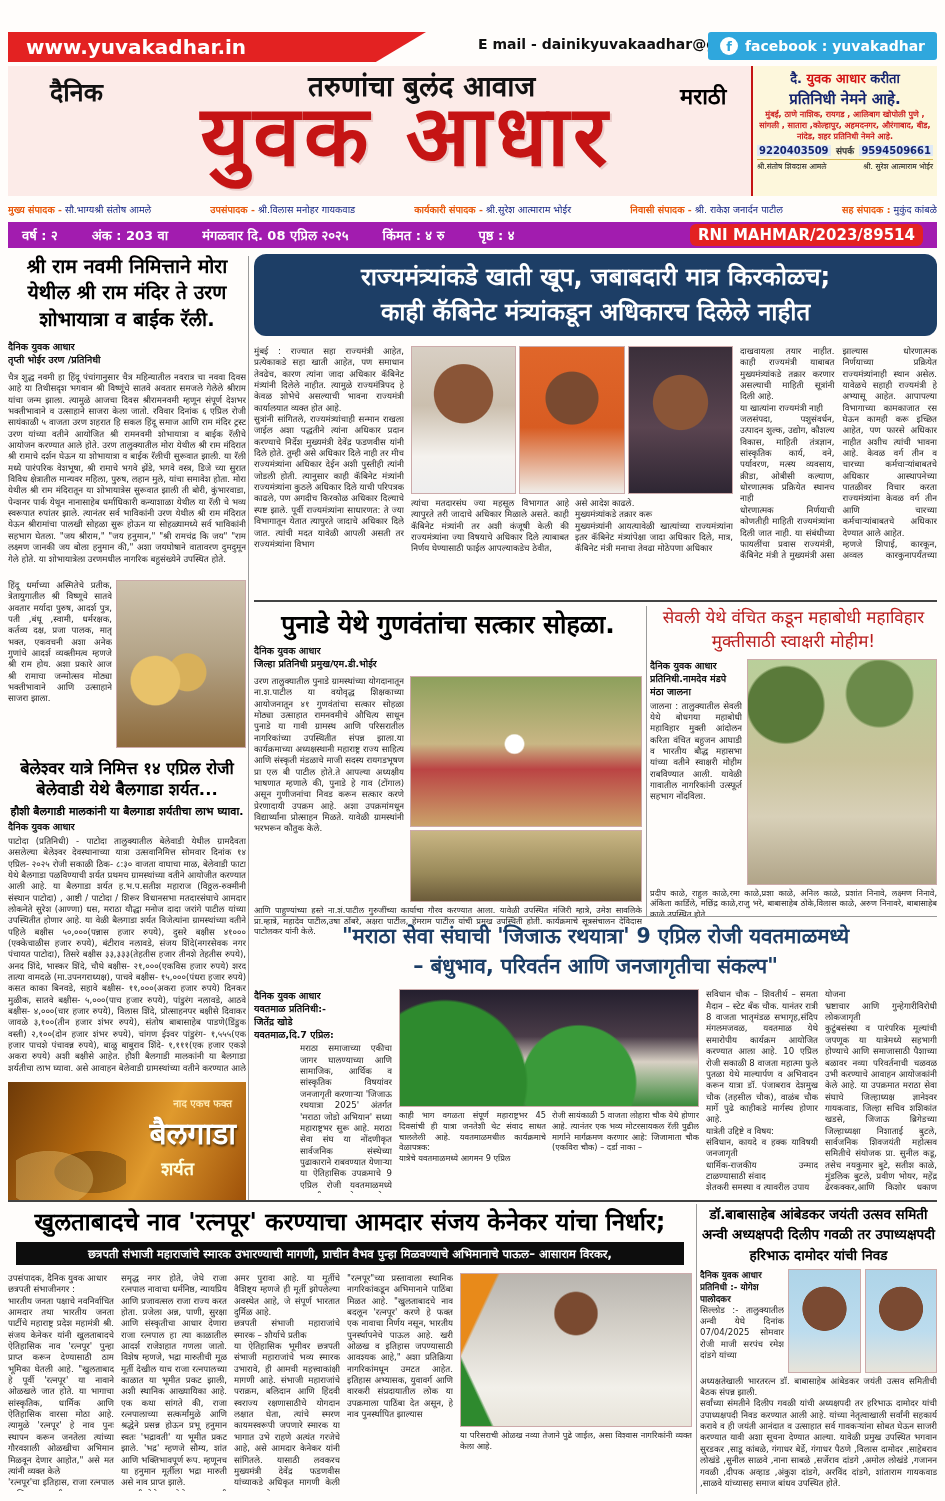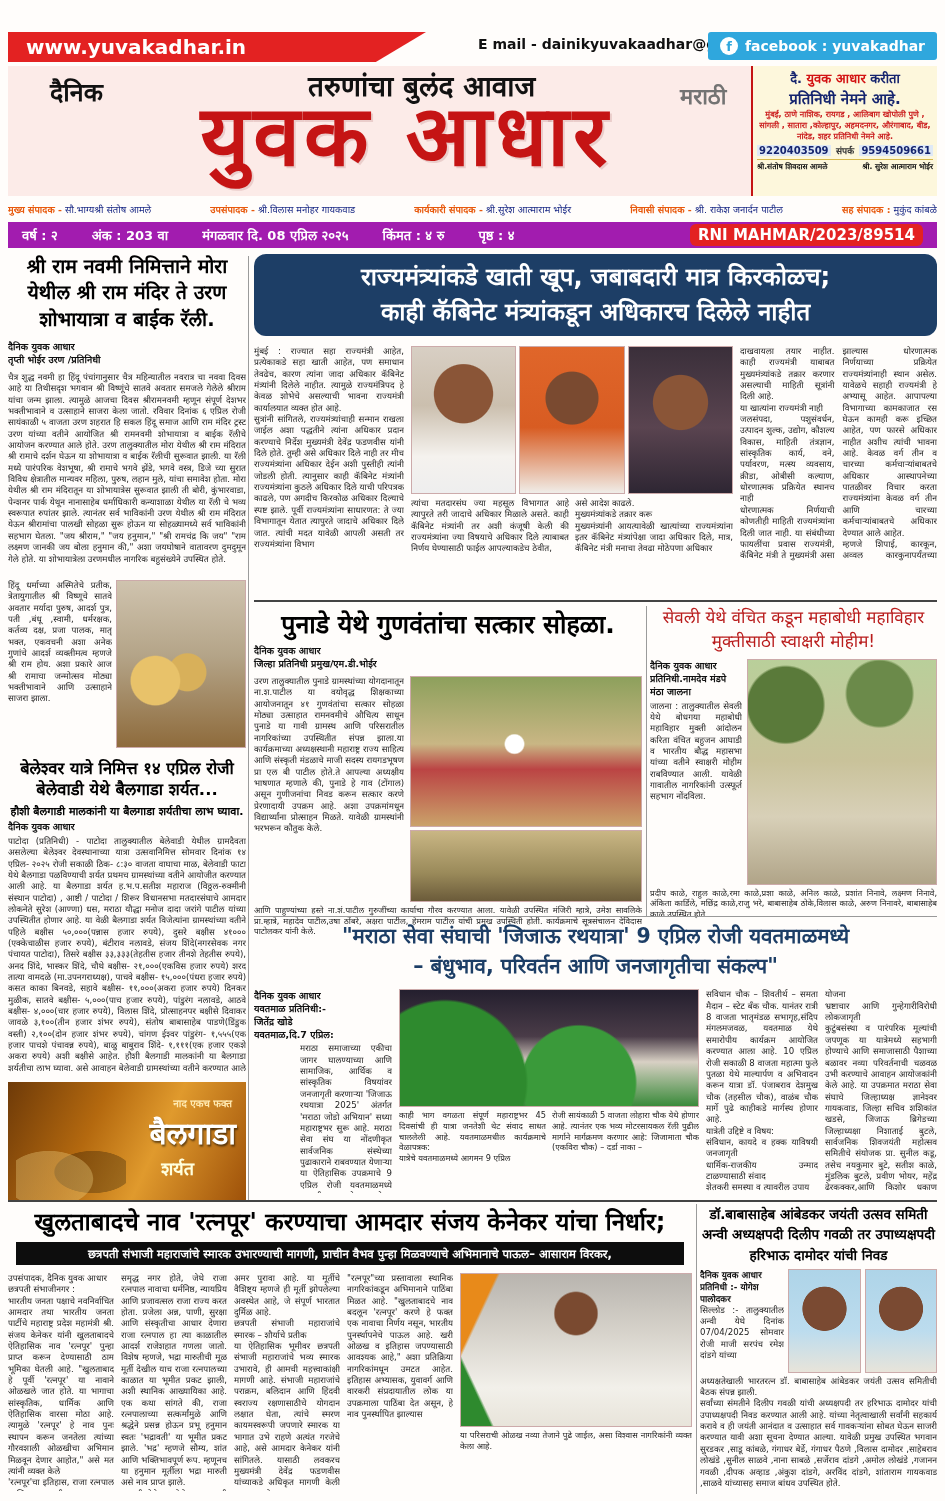--- a/index.html
+++ b/index.html
@@ -12,33 +12,33 @@
       color:#fff;font-weight:bold;font-size:20px;}
   .email{position:absolute;left:470px;top:8px;font-size:14px;font-weight:bold;color:#111;}
   .fb{position:absolute;right:0;top:4px;height:28px;background:#2fa7dd;color:#fff;font-weight:bold;
       font-size:14px;display:flex;align-items:center;gap:7px;padding:0 12px;border-radius:3px;}
   .fb-icon{display:inline-flex;width:18px;height:18px;border-radius:50%;background:#fff;color:#2fa7dd;
       align-items:center;justify-content:center;font-size:13px;font-weight:bold;}
   
   .masthead{position:absolute;top:66px;left:8px;width:929px;height:130px;background:#fcebe8;}
   .daily{position:absolute;left:42px;top:8px;font-size:25px;font-weight:bold;color:#111;}
   .slogan{position:absolute;left:300px;top:0px;font-size:28px;font-weight:900;color:#111;}
-  .lang{position:absolute;left:672px;top:14px;font-size:22px;font-weight:900;color:#737373;}
+  .lang{position:absolute;left:672px;top:14px;font-size:22px;font-weight:900;color:#000000;}
   .brand{position:absolute;left:68px;top:26px;width:660px;text-align:center;font-size:84px;line-height:1.05;
       font-weight:900;color:#c51414;letter-spacing:4px;text-shadow:2px 2px 0 #7a0c0c22;}
   .repbox{position:absolute;right:0;top:0;width:186px;height:130px;background:#fdf7dc;border-left:2px solid #c51414;
       padding:3px 4px;box-sizing:border-box;text-align:center;}
   .rep-title{font-size:13px;font-weight:900;color:#15246e;}
   .rep-title .rt-brand{color:#d31212;}
   .rep-line2{font-size:15px;font-weight:900;color:#15246e;margin-top:1px;}
   .rep-cities{font-size:8px;color:#c22;font-weight:bold;line-height:1.35;margin-top:2px;}
   .rep-phones{margin-top:2px;font-size:10px;font-weight:bold;color:#15246e;display:flex;justify-content:space-between;align-items:center;}
   .rep-phones .ph{background:#dfe9f6;padding:0 2px;}
   .rep-contact{color:#333;font-size:9px;}
-  .rep-names{margin-top:2px;font-size:7.5px;font-weight:bold;color:#111;display:flex;justify-content:space-between;gap:3px;border-top:1px solid #d7b94a;padding-top:1px;}
+  .rep-names{margin-top:2px;font-size:7.5px;font-weight:normal;color:#111;display:flex;justify-content:space-between;gap:3px;border-top:1px solid #d7b94a;padding-top:1px;}
   
   .editors{position:absolute;top:198px;left:8px;width:929px;height:22px;display:flex;justify-content:space-between;
       align-items:center;font-size:9.5px;white-space:nowrap;overflow:hidden;}
   .ed .role{color:#e8590c;font-weight:bold;}
   .ed .nm{color:#1c2b86;font-weight:normal;}
   .dateline{position:absolute;top:222px;left:8px;width:929px;height:26px;background:#a21caf;color:#fff;
       display:flex;align-items:center;gap:34px;padding:0 14px;box-sizing:border-box;font-size:13px;font-weight:bold;}
   .rni{margin-left:auto;background:#e32222;padding:2px 8px;font-size:15px;border-radius:6px;}
   
   .body{font-size:8.6px;line-height:1.32;text-align:justify;color:#1c1c1c;white-space:pre-line;overflow:hidden;}

